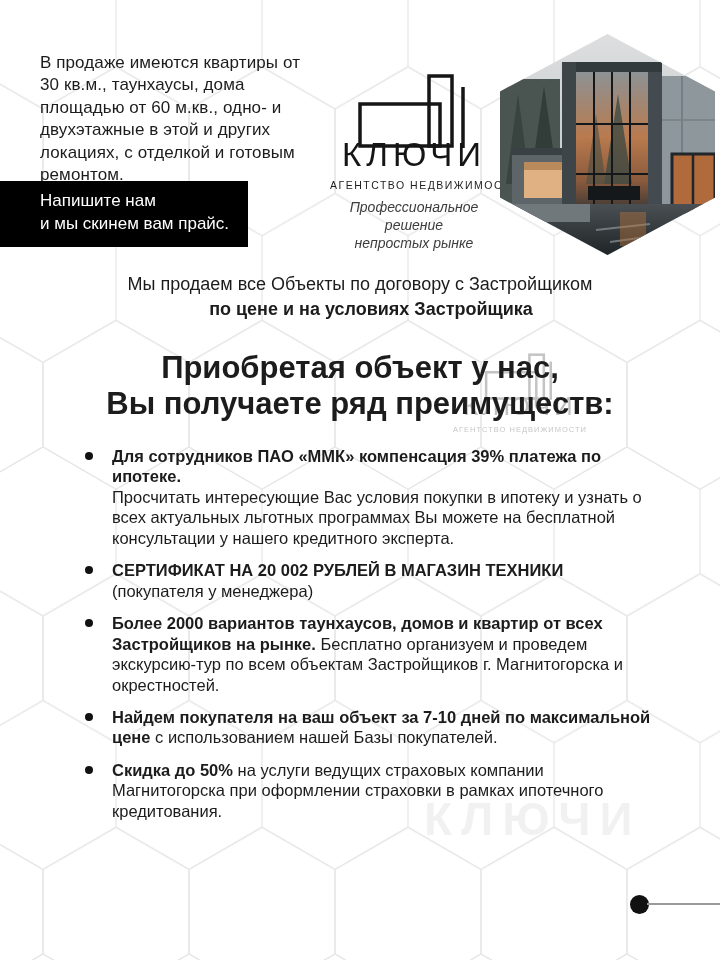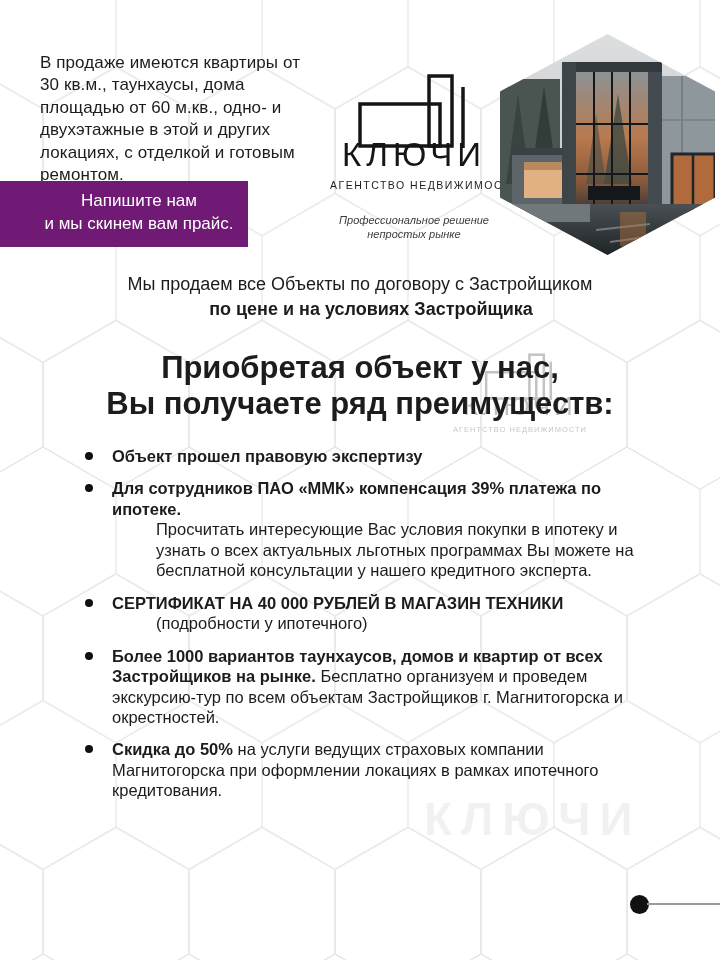--- a/index.html
+++ b/index.html
@@ -11,30 +11,30 @@
 
   
   .intro{
     position:absolute;left:40px;top:52px;width:272px;z-index:2;
     font-size:17px;line-height:1.32;letter-spacing:0.1px;
   }
 
   
   .banner{
     position:absolute;left:0;top:181px;width:248px;box-sizing:border-box;z-index:2;
-    background:#701a75;color:#ffffff;padding:9px 10px 11px 40px;
-    font-size:17px;line-height:1.35;text-align:center;
+    background:#000000;color:#ffffff;padding:9px 10px 11px 40px;
+    font-size:17px;line-height:1.35;
   }
 
   
   .logo{position:absolute;left:330px;top:72px;width:168px;text-align:center;z-index:2;}
   .logo svg{display:block;margin:0 auto;}
   .logo-name{font-size:33px;letter-spacing:5px;margin-top:-12px;color:#151515;}
   .logo-sub{font-size:10.5px;letter-spacing:1.5px;margin-top:5px;color:#1d1d1d;white-space:nowrap;}
-  .logo-tag{margin-top:22px;font-size:11px;font-style:italic;color:#3c3c3c;line-height:1.3;}
+  .logo-tag{margin-top:7px;font-size:14px;font-style:italic;color:#3c3c3c;line-height:1.3;}
 
   
   .hexphoto{
     position:absolute;left:500px;top:34px;width:215px;height:221px;z-index:2;
     clip-path:polygon(50% 0,100% 26%,100% 74%,50% 100%,0 74%,0 26%);
   }
 
   
   .subheader{position:absolute;left:0;top:272px;width:720px;text-align:center;z-index:2;
     font-size:18px;line-height:1.38;}
@@ -50,21 +50,21 @@
   .wm-mid svg{display:block;margin:0 auto;}
   .wm-name{font-size:26px;letter-spacing:4px;margin-top:-9px;color:#ababab;}
   .wm-sub{font-size:7.5px;letter-spacing:1px;margin-top:3px;color:#b3b3b3;white-space:nowrap;}
 
   
   .benefits{position:absolute;left:85px;top:446px;width:566px;z-index:2;
     font-size:16.5px;line-height:1.24;}
   .benefit{position:relative;padding-left:27px;margin-bottom:12px;}
   .marker{position:absolute;left:0;top:6px;width:8px;height:8px;border-radius:50%;background:#111;}
   .b-bold{font-weight:bold;}
-  .b-reg.block{display:block;margin-left:44px;}
+  .b-reg.block{display:block;}
 
   
   .wm-bottom{position:absolute;left:424px;top:792px;z-index:1;
     font-size:46px;font-weight:bold;letter-spacing:9px;color:#000;opacity:0.05;}
 
   
   .dot{position:absolute;left:630px;top:895px;width:19px;height:19px;border-radius:50%;
     background:#111;z-index:2;}
   .dot-line{position:absolute;left:647px;top:903px;width:73px;height:2px;background:#9a9a9a;z-index:2;}
 </style>
@@ -192,50 +192,50 @@
     <div class="wm-sub">АГЕНТСТВО НЕДВИЖИМОСТИ</div>
   </div>
 
   <div class="heading">
     <div>Приобретая объект у нас,</div>
     <div>Вы получаете ряд преимуществ:</div>
   </div>
 
   <div class="benefits">
 
-    <div class="benefit">
-      <span class="marker"></span>
-      <span class="b-bold">Объект прошел правовую экспертизу</span>
-      <span class="b-reg"></span>
-    </div>
 
     <div class="benefit">
       <span class="marker"></span>
       <span class="b-bold">Для сотрудников ПАО «ММК» компенсация 39% платежа по ипотеке.</span>
       <span class="b-reg block">Просчитать интересующие Вас условия покупки в ипотеку и узнать о всех актуальных льготных программах Вы можете на бесплатной консультации у нашего кредитного эксперта.</span>
     </div>
 
     <div class="benefit">
       <span class="marker"></span>
-      <span class="b-bold">СЕРТИФИКАТ НА 40 000 РУБЛЕЙ В МАГАЗИН ТЕХНИКИ</span>
-      <span class="b-reg block">(подробности у ипотечного)</span>
-    </div>
-
-    <div class="benefit">
-      <span class="marker"></span>
-      <span class="b-bold">Более 1000 вариантов таунхаусов, домов и квартир от всех Застройщиков на рынке.</span>
+      <span class="b-bold">СЕРТИФИКАТ НА 20 002 РУБЛЕЙ В МАГАЗИН ТЕХНИКИ</span>
+      <span class="b-reg block">(покупателя у менеджера)</span>
+    </div>
+
+    <div class="benefit">
+      <span class="marker"></span>
+      <span class="b-bold">Более 2000 вариантов таунхаусов, домов и квартир от всех Застройщиков на рынке.</span>
       <span class="b-reg">Бесплатно организуем и проведем экскурсию-тур по всем объектам Застройщиков г. Магнитогорска и окрестностей.</span>
     </div>
 
+    <div class="benefit">
+      <span class="marker"></span>
+      <span class="b-bold">Найдем покупателя на ваш объект за 7-10 дней по максимальной цене</span>
+      <span class="b-reg">с использованием нашей Базы покупателей.</span>
+    </div>
 
 
     <div class="benefit">
       <span class="marker"></span>
       <span class="b-bold">Скидка до 50%</span>
-      <span class="b-reg">на услуги ведущих страховых компании Магнитогорска при оформлении локациях в рамках ипотечного кредитования.</span>
+      <span class="b-reg">на услуги ведущих страховых компании Магнитогорска при оформлении страховки в рамках ипотечного кредитования.</span>
     </div>
 
   </div>
 
   <div class="wm-bottom">КЛЮЧИ</div>
 
   <div class="dot"></div>
   <div class="dot-line"></div>
 
 </div>

